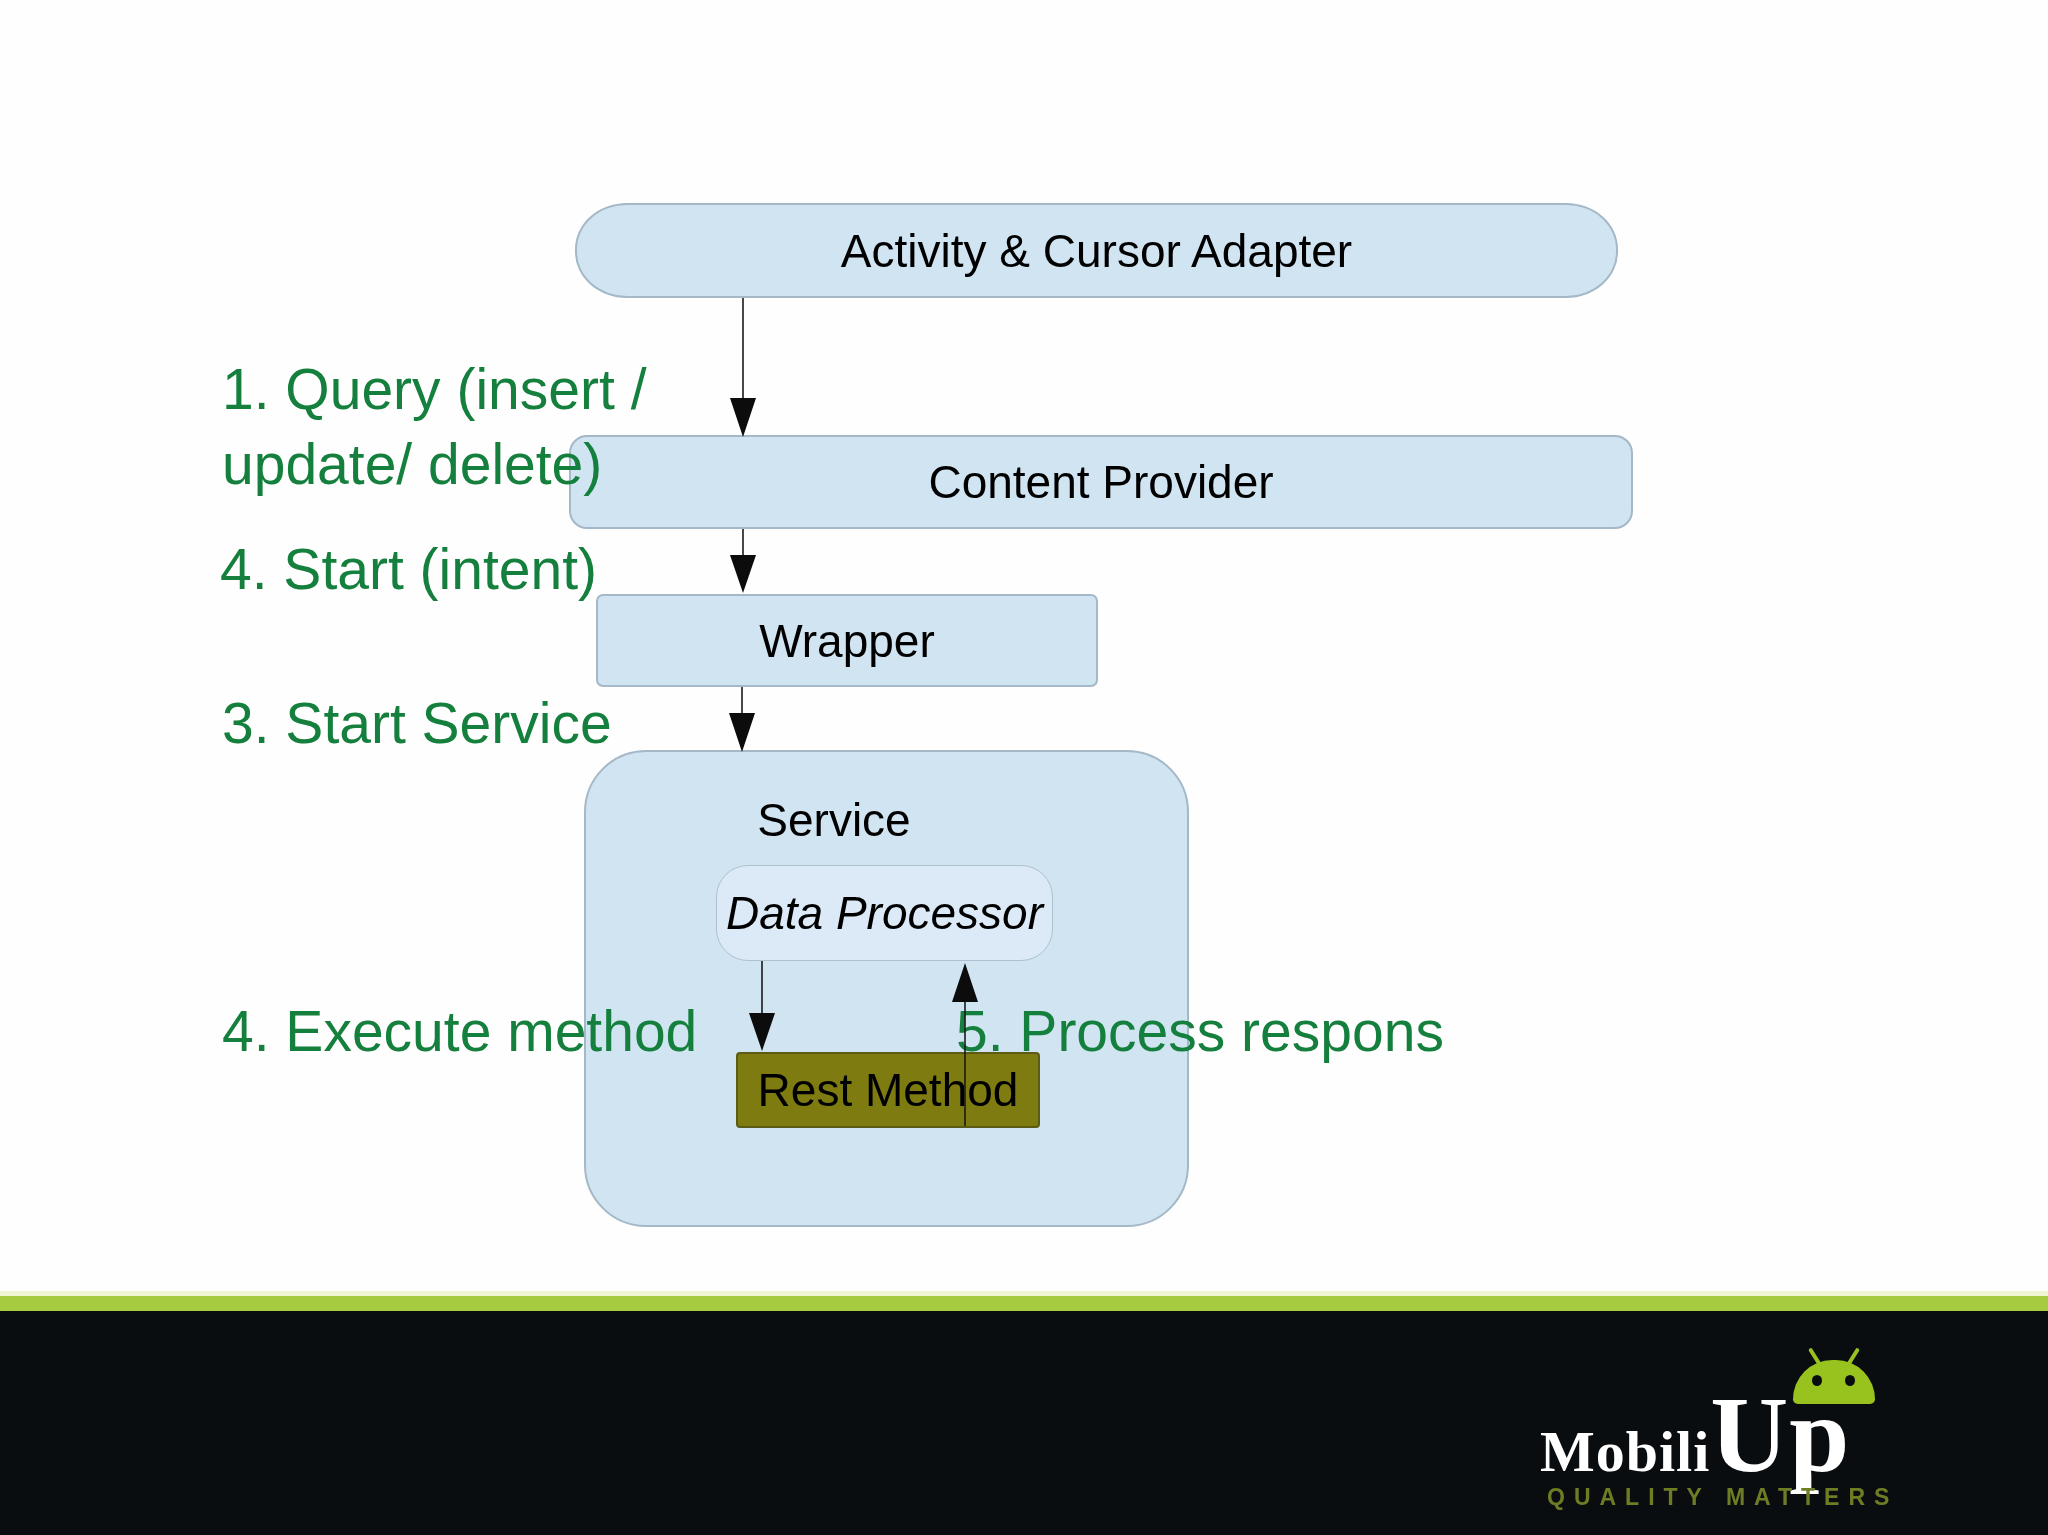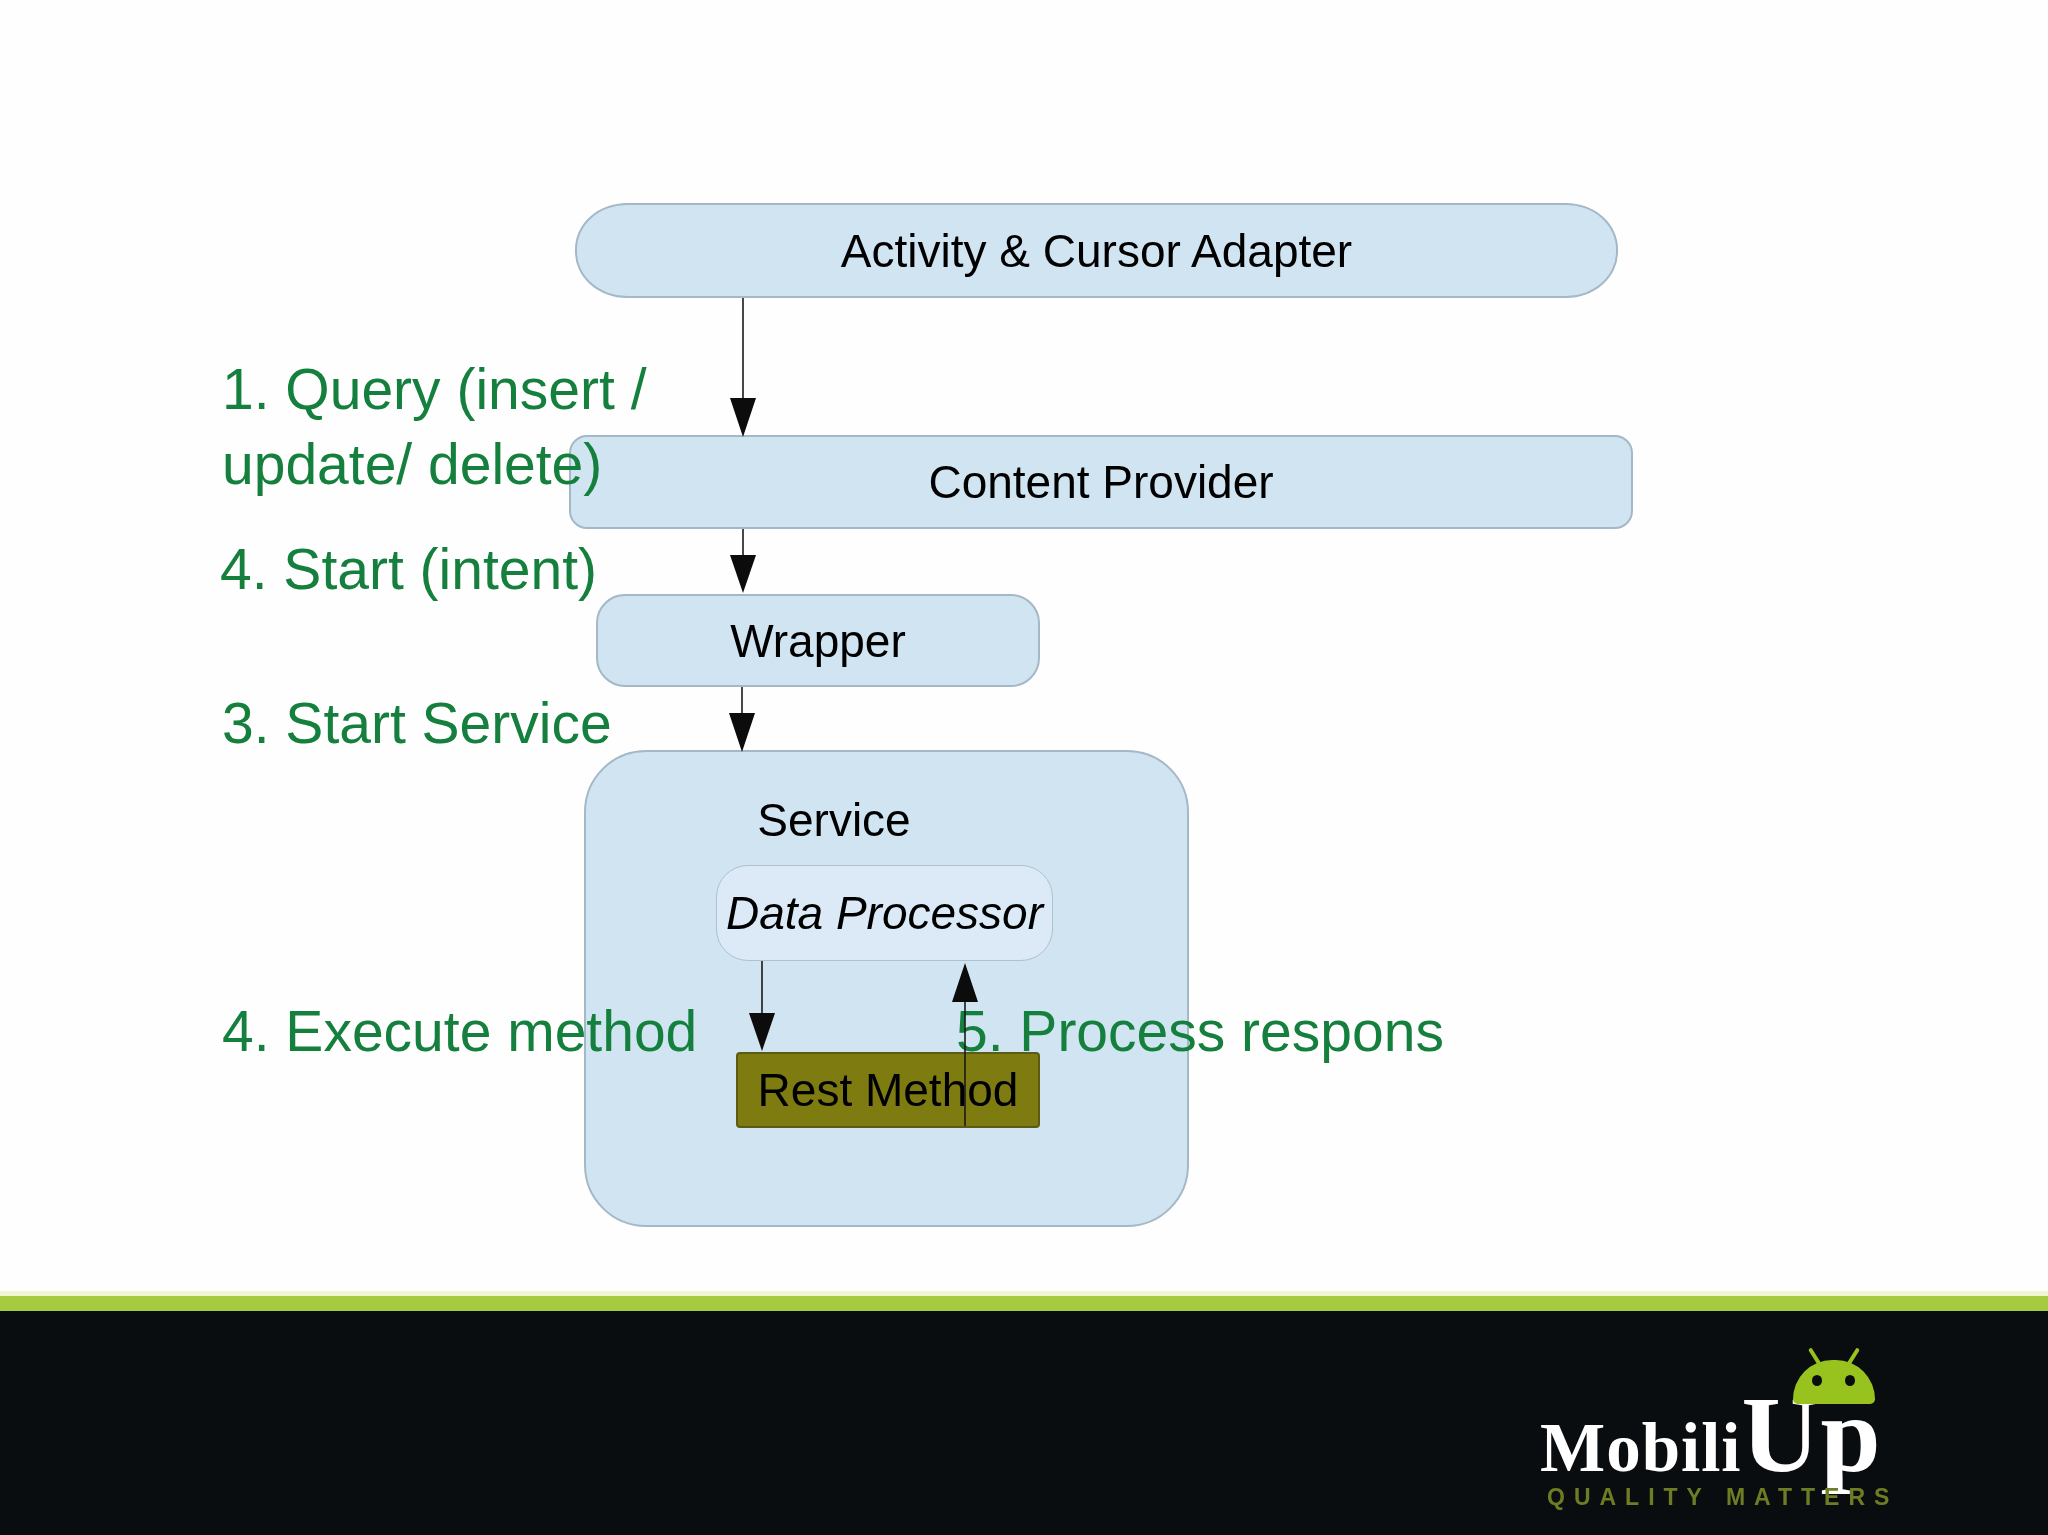--- a/index.html
+++ b/index.html
@@ -8,21 +8,21 @@
     overflow:hidden;font-family:"Liberation Sans",sans-serif;color:#000;
   }
   
   .dbox{
     position:absolute;display:flex;align-items:center;justify-content:center;
     background:#d0e4f2;border:2px solid #a4b8c7;box-sizing:border-box;
     font-size:46px;color:#000;
   }
   #box-activity{left:575px;top:203px;width:1043px;height:95px;border-radius:52px/46px;}
   #box-content {left:569px;top:435px;width:1064px;height:94px;border-radius:18px;}
-  #box-wrapper {left:596px;top:594px;width:444px;height:93px;border-radius:29px;}
+  #box-wrapper {left:596px;top:594px;width:502px;height:93px;border-radius:7px;}
   #box-service {left:584px;top:750px;width:605px;height:477px;border-radius:62px;}
   #service-label{
     position:absolute;left:584px;top:793px;width:500px;text-align:center;
     font-size:46px;
   }
   #box-dataproc{
     left:716px;top:865px;width:337px;height:96px;border-radius:32px;
     background:#dbeaf6;border:1.5px solid #afc0ce;font-style:italic;
   }
   #box-restmethod{
@@ -50,21 +50,21 @@
   }
   #footer{
     position:absolute;left:0;top:1311px;width:2048px;height:224px;
     background:#0a0d10;
   }
   #brand{
     position:absolute;left:1540px;top:1381px;line-height:1;
     font-family:"Liberation Serif",serif;font-weight:bold;color:#ffffff;
     white-space:nowrap;
   }
-  .brand-mobili{font-size:69px;letter-spacing:1px;}
+  .brand-mobili{font-size:58px;letter-spacing:1px;}
   .brand-up{font-size:108px;letter-spacing:1px;}
   #android-head{
     position:absolute;left:1793px;top:1360px;width:82px;height:44px;
     background:#98c21e;border-radius:41px 41px 5px 5px;
   }
   .antenna{
     position:absolute;width:4px;height:20px;background:#98c21e;border-radius:2px;top:-13px;
   }
   .antenna.left{left:20px;transform:rotate(-32deg);}
   .antenna.right{left:58px;transform:rotate(32deg);}

